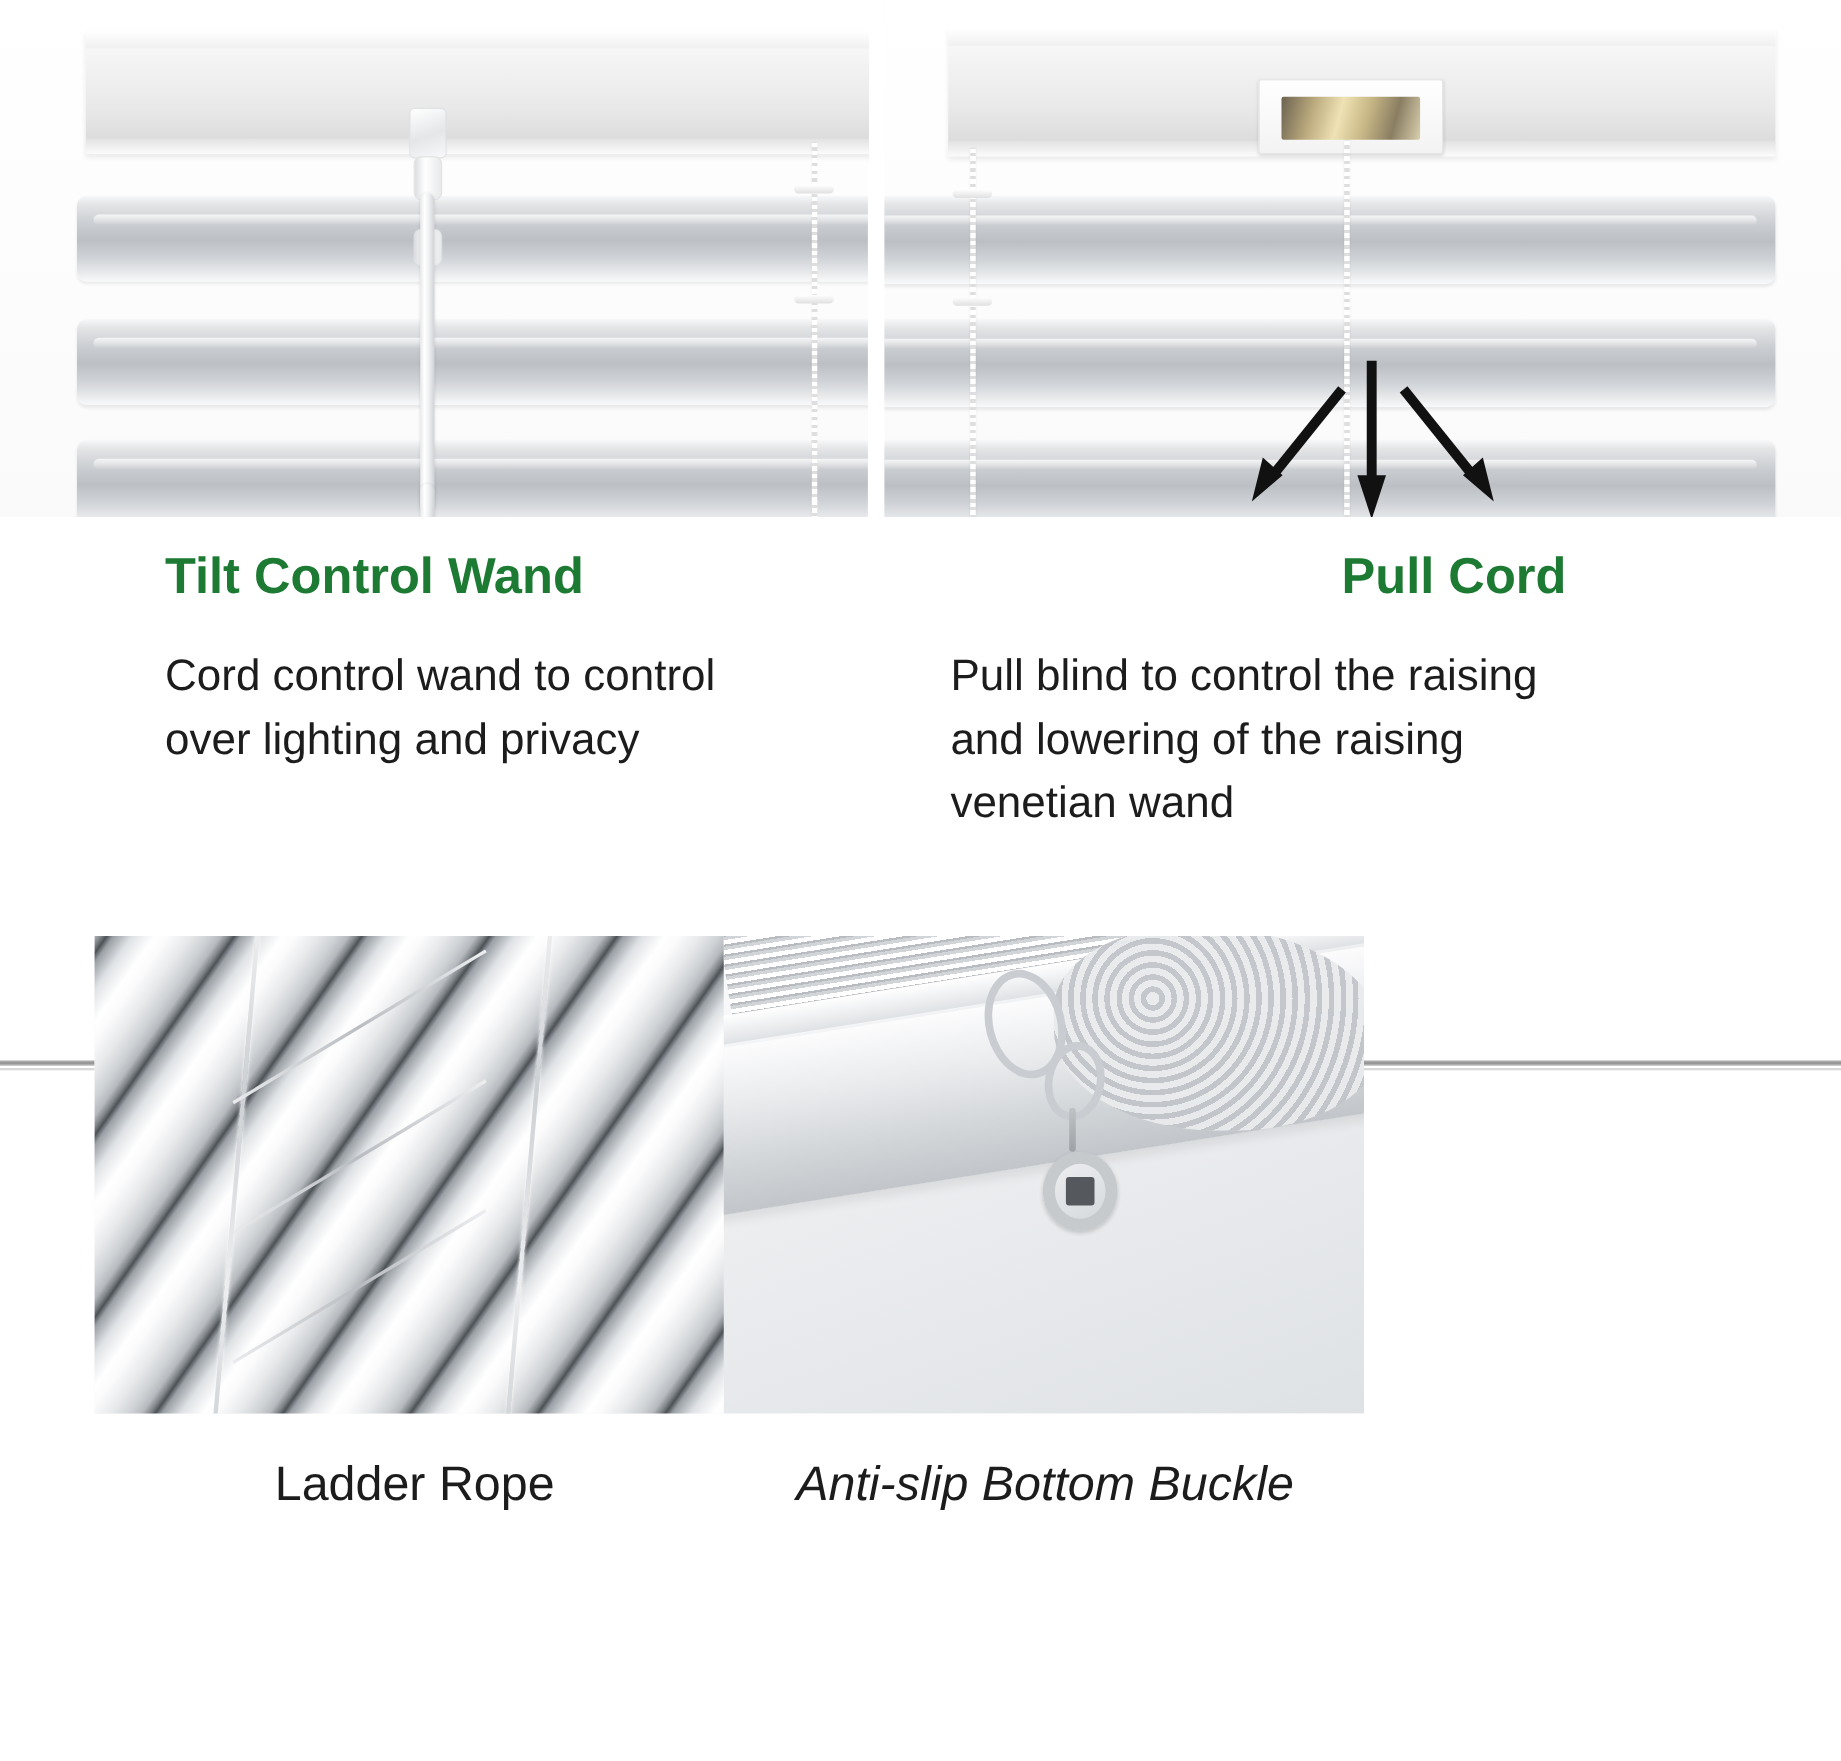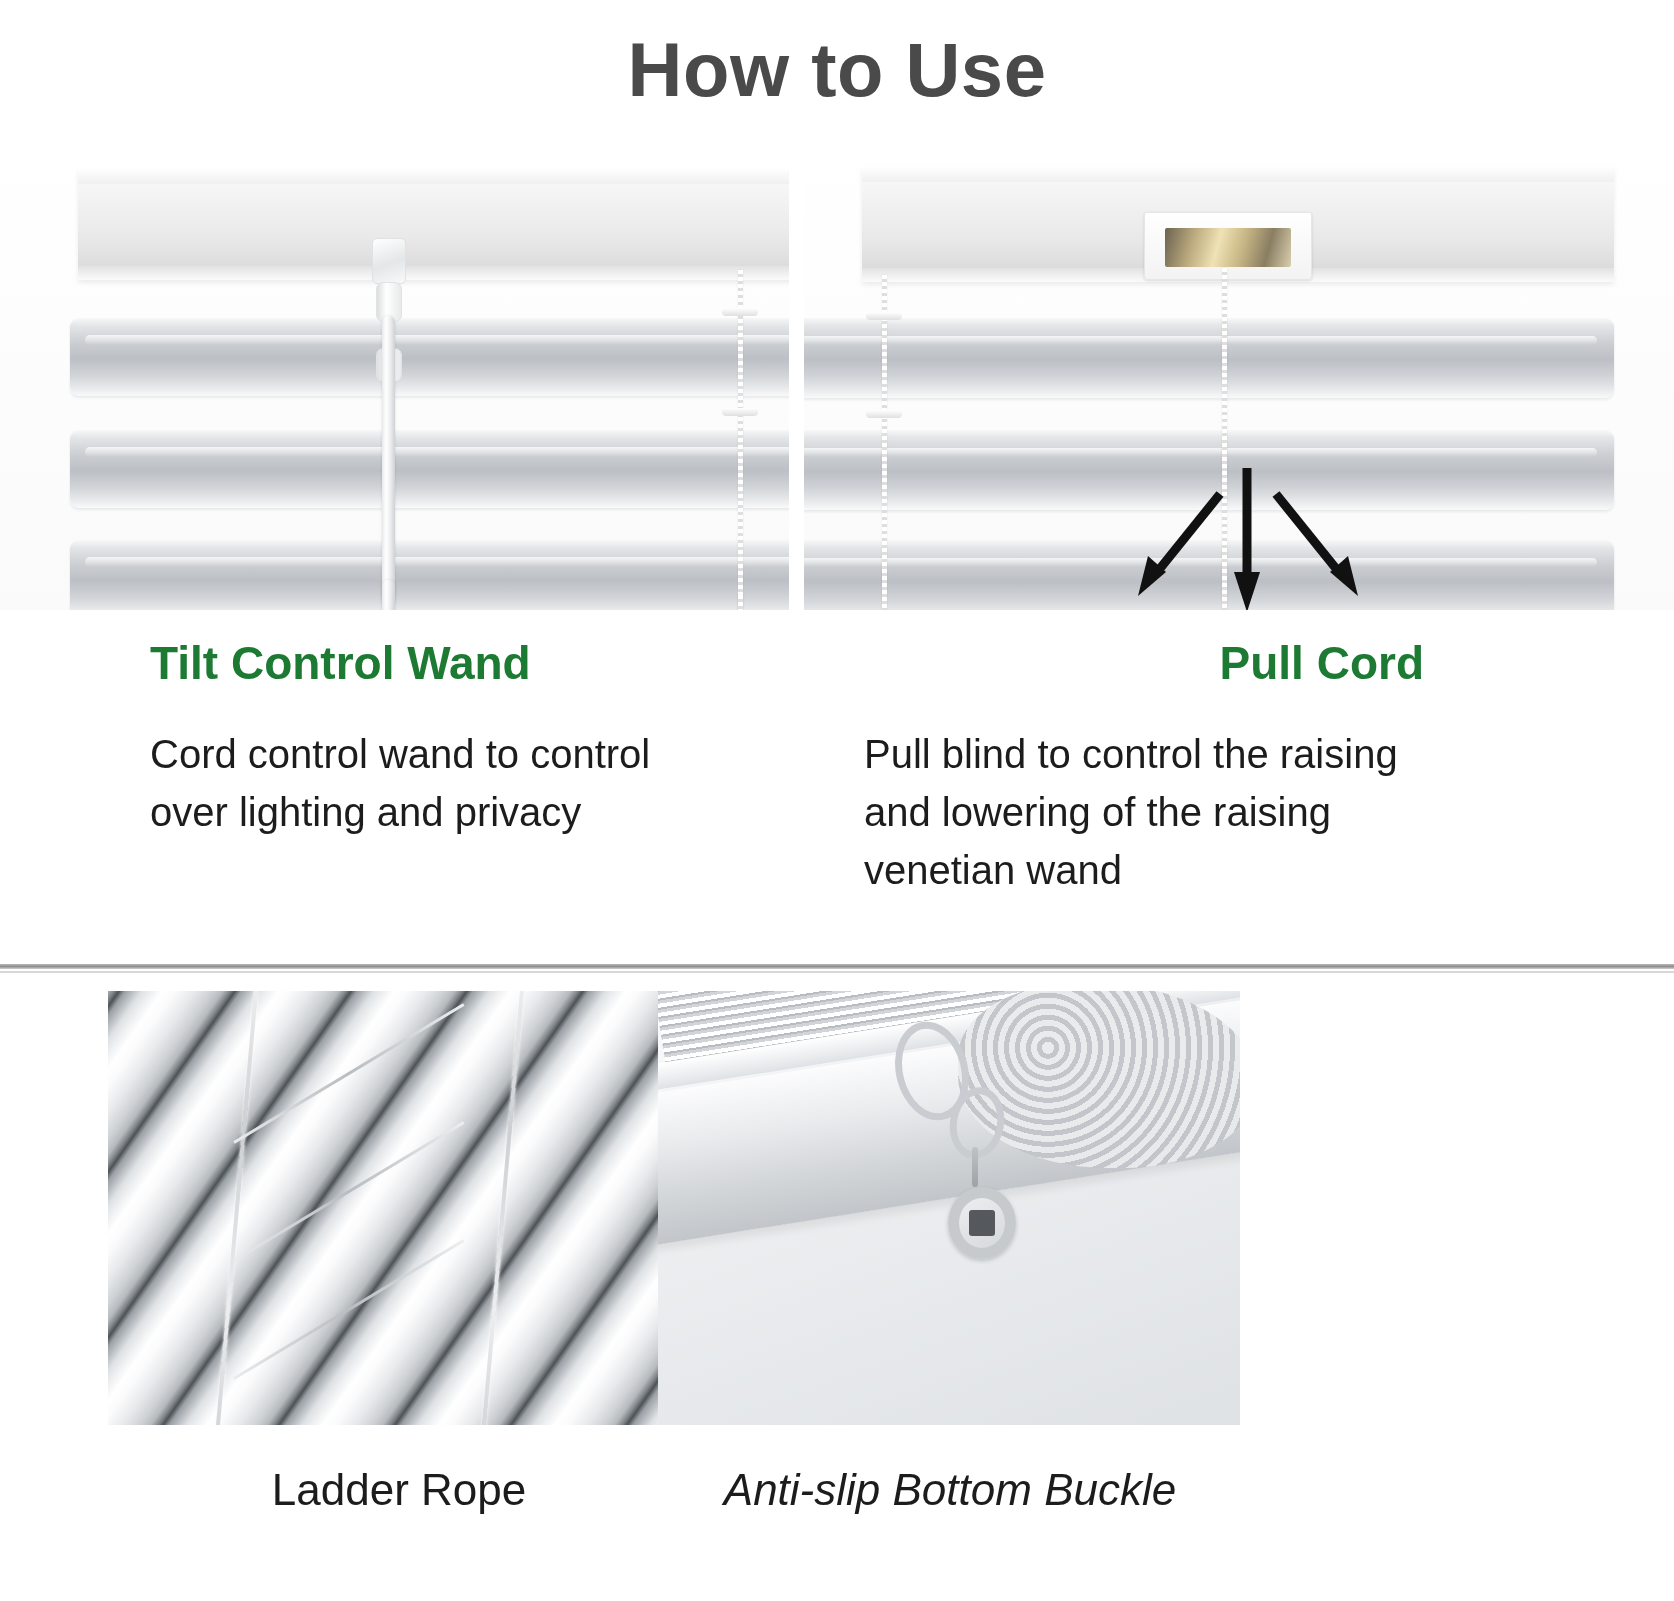--- a/index.html
+++ b/index.html
@@ -124,21 +124,21 @@
     position: absolute; left: 0; right: 0; height: 2px; background: #c9c9c9;
   }
   .hdivider-thick {
     position: absolute; left: 0; right: 0; height: 5px;
     background: linear-gradient(180deg,#b9b9b9,#8f8f8f,#cfcfcf);
   }
 
   
   .bottom-row { position: relative; width: 100%; display: flex; }
   .bcell { position: relative; }
-  .bcell.left  { width: 658px; padding-left: 108px; }
+  .bcell.left  { width: 658px; padding-left: 86px; }
   .bcell.right { width: 874px; padding-left: 0px; }
   .bphoto { position: relative; width: 582px; height: 434px; overflow: hidden; background: #f4f5f6; }
 
   
   .ladder-bg {
     position: absolute; inset: -20%;
     background: repeating-linear-gradient(125deg,
       #ffffff 0px, #fbfbfc 10px, #e7e9eb 26px, #cfd2d5 40px,
       #b6babe 49px, #7f8489 55px, #4d5257 59px, #9aa0a5 64px,
       #dfe2e5 78px, #ffffff 95px);
@@ -204,23 +204,20 @@
     font-size: 44px; color: #1c1c1c; text-align: center;
     width: 582px; margin-top: 40px; white-space: nowrap;
   }
   .bcaption.wide { width: 640px; }
 </style>
 </head>
 <body>
 
 <div class="page">
 
-  <div class="title-bar">
-    <div class="title">How to Use</div>
-  </div>
 
   <div class="photo-strip">
 
     <div class="photo left">
       <div class="blind">
         <div class="wallbg"></div>
 
         <div class="headrail" style="left:78px; top:28px; right:-40px; height:112px;"></div>
 
         <div class="slat edge-hi" style="left:70px; top:178px; right:-30px; height:78px;"></div>

